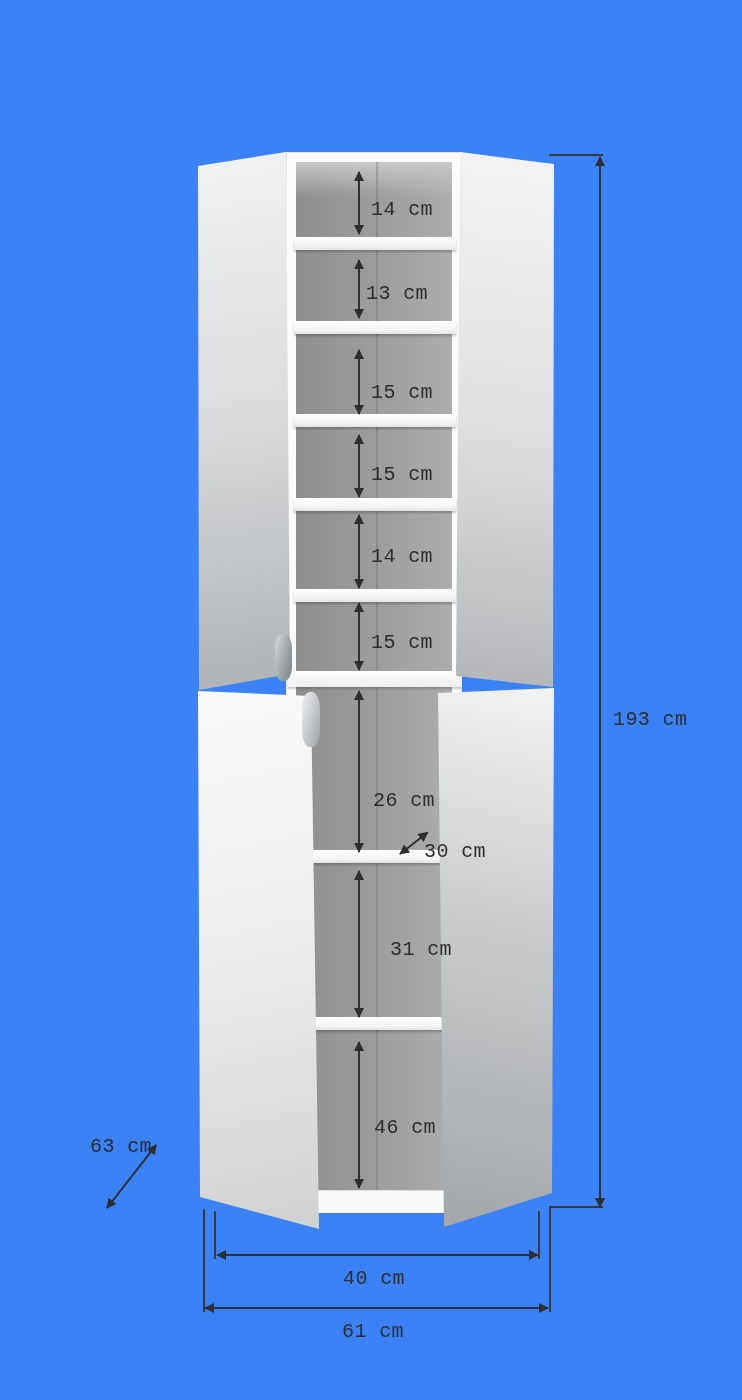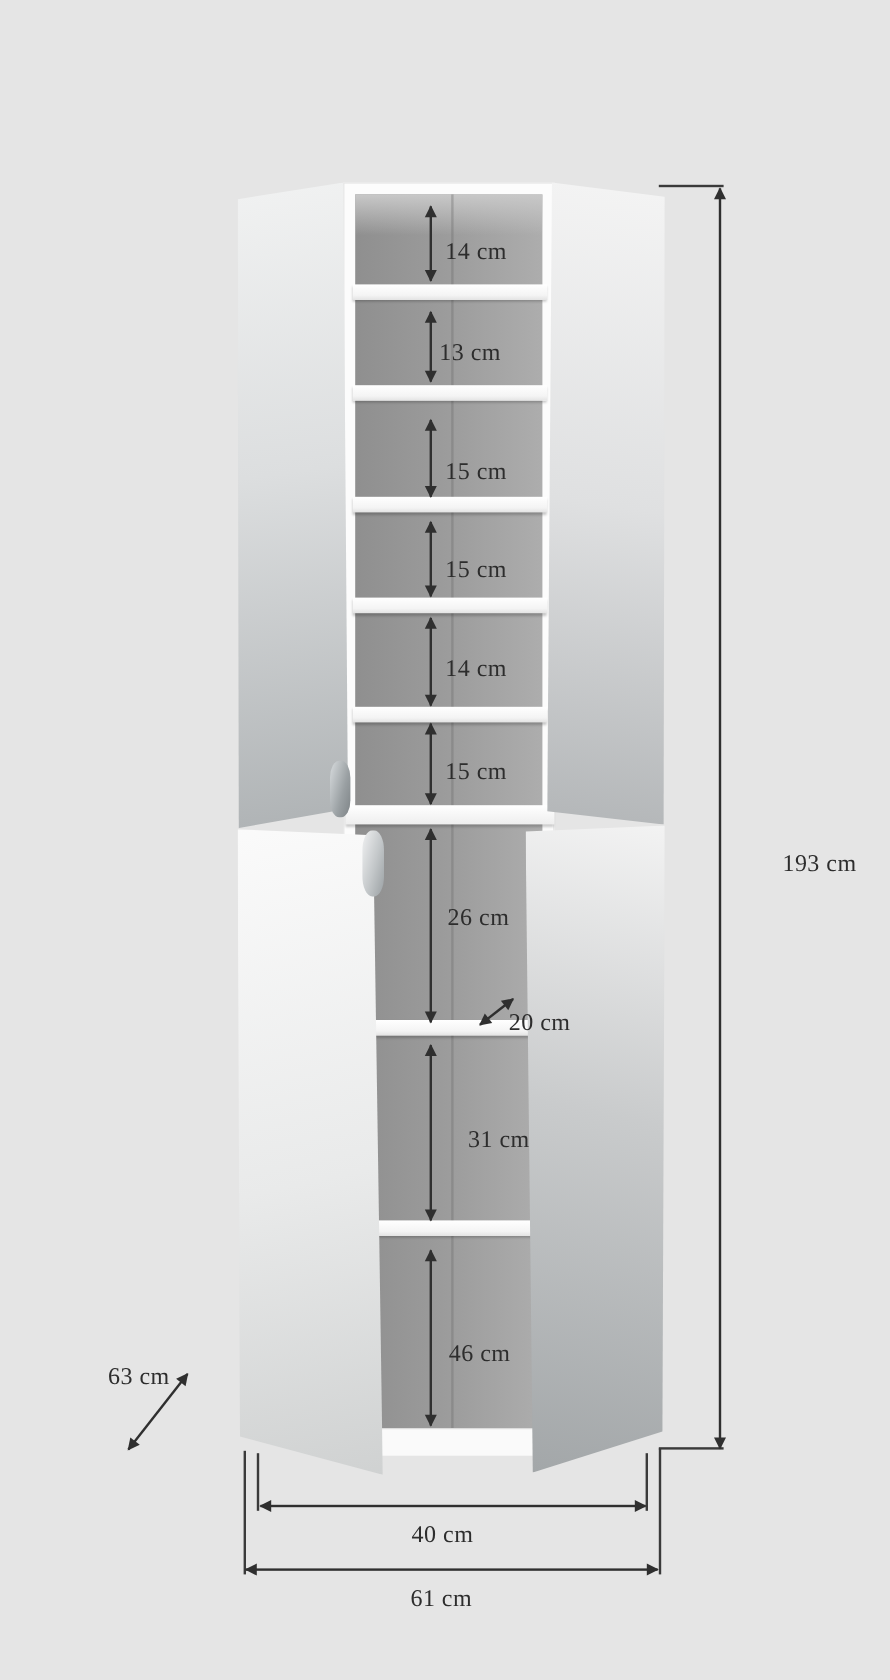--- a/index.html
+++ b/index.html
@@ -1,18 +1,18 @@
 <!DOCTYPE html>
 <html><head>
 <meta charset="utf-8">
 <style>
   html,body{margin:0;padding:0;background:#ffffff;}
   .stage{
-    position:relative;width:742px;height:1400px;background:#e5e5e5;overflow:hidden;
-    font-family:Liberation Serif, serif;
+    position:relative;width:742px;height:1400px;background:#3b82f6;overflow:hidden;
+    font-family:Liberation Mono, monospace;
   }
   .abs{position:absolute;}
 
   
   .carcass{left:286px;top:152px;width:176px;height:1061px;background:#fcfcfc;
            border:1px solid #e4e4e4;box-sizing:border-box;}
   .interior{left:296px;top:162px;width:156px;height:1030px;
             background:linear-gradient(90deg,#8f8f8f 0%,#9c9c9c 50%,#adadad 100%);}
   .interior::before{content:"";position:absolute;left:0;top:0;right:0;height:34px;
             background:linear-gradient(180deg,#c8c8c8,rgba(200,200,200,0));}
@@ -102,31 +102,31 @@
   <div class="vdim" style="left:358px;top:691px;height:161px"></div>
   <div class="vdim" style="left:358px;top:871px;height:146px"></div>
   <div class="vdim" style="left:358px;top:1042px;height:146px"></div>
 
   <div class="dim-label" style="left:371px;top:197px">14 cm</div>
   <div class="dim-label" style="left:366px;top:281px">13 cm</div>
   <div class="dim-label" style="left:371px;top:380px">15 cm</div>
   <div class="dim-label" style="left:371px;top:462px">15 cm</div>
   <div class="dim-label" style="left:371px;top:544px">14 cm</div>
   <div class="dim-label" style="left:371px;top:630px">15 cm</div>
-  <div class="dim-label" style="left:373px;top:752px">26 cm</div>
+  <div class="dim-label" style="left:373px;top:788px">26 cm</div>
   <div class="dim-label" style="left:390px;top:937px">31 cm</div>
   <div class="dim-label" style="left:374px;top:1115px">46 cm</div>
 
   <div class="ddim" style="left:400px;top:853px;width:35px;transform:rotate(-38deg)"></div>
-  <div class="dim-label" style="left:424px;top:839px">20 cm</div>
+  <div class="dim-label" style="left:424px;top:839px">30 cm</div>
 
   <div class="refline" style="left:549px;top:154px;width:54px"></div>
   <div class="refline" style="left:549px;top:1206px;width:54px"></div>
   <div class="vdim" style="left:599px;top:157px;height:1050px"></div>
-  <div class="dim-label" style="left:652px;top:707px">193 cm</div>
+  <div class="dim-label" style="left:613px;top:707px">193 cm</div>
 
   <div class="ddim" style="left:107px;top:1207px;width:80px;transform:rotate(-52deg)"></div>
   <div class="dim-label" style="left:90px;top:1134px">63 cm</div>
 
   <div class="ext" style="left:214px;top:1211px;height:48px"></div>
   <div class="ext" style="left:538px;top:1211px;height:48px"></div>
   <div class="hdim" style="left:217px;top:1254px;width:321px"></div>
   <div class="dim-label" style="left:343px;top:1266px">40 cm</div>
 
   <div class="ext" style="left:203px;top:1209px;height:103px"></div>

